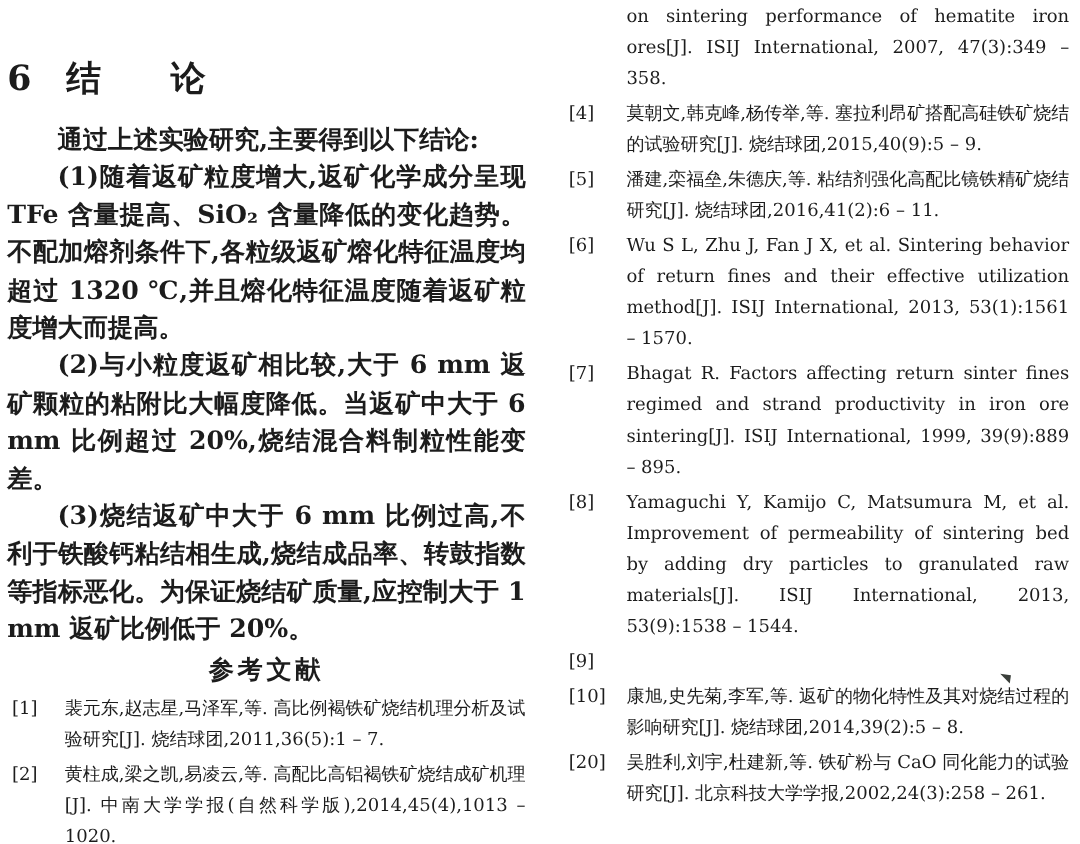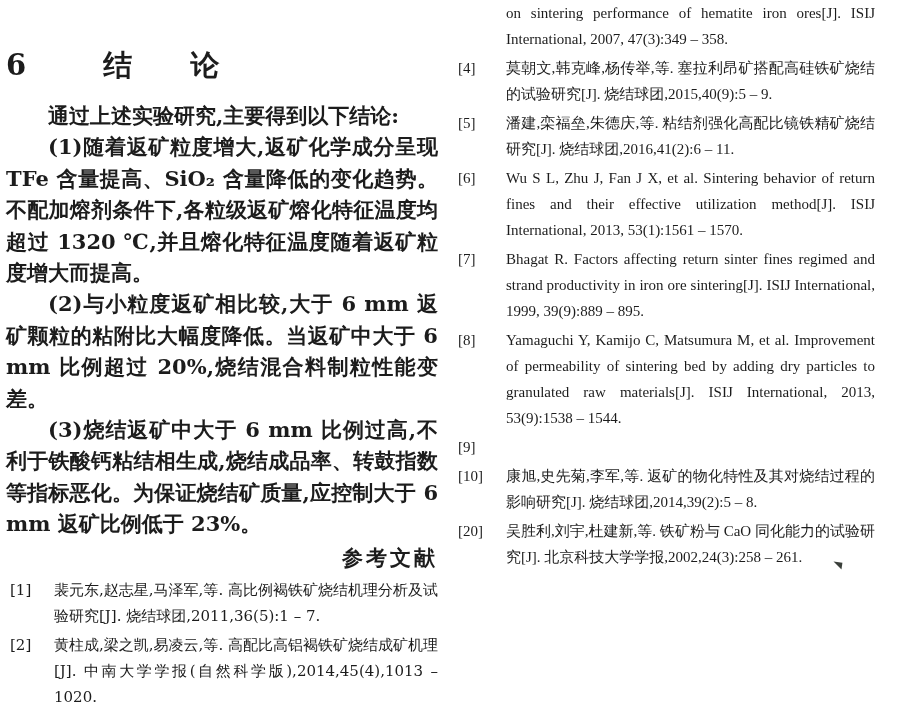--- a/index.html
+++ b/index.html
@@ -16,53 +16,52 @@
   
   .col-left {
     position: absolute; left: 6px; top: 0;
     width: 432px; padding-top: 46px;
   }
   .sec-heading {
     font-size: 29px; line-height: 38px;
     margin: 0 0 16px 0; white-space: nowrap;
   }
   .sec-num { display: inline-block; margin-right: 19px; }
-  .sec-title { display: inline-block; letter-spacing: 24px; margin-left: 48px; }
+  .sec-title { display: inline-block; letter-spacing: 24px; }
 
   .para {
     margin: 0;
     font-size: 21px; line-height: 31.4px;
     text-align: justify; text-justify: inter-character;
     text-indent: 2em;
     font-weight: bold;
   }
 
   .refs-heading {
-    text-align: right; font-weight: bold;
+    text-align: center; font-weight: bold;
     font-family: "DejaVu Sans", "Liberation Sans", sans-serif;
     font-size: 21px; line-height: 32px;
     letter-spacing: 3px;
     margin: 2px 0 3px 0;
   }
 
   
   .refs { font-size: 15px; line-height: 26px; }
   .refs-left { margin-left: 4px; }
   .ref { display: flex; margin-top: 3px; }
   .ref:first-child { margin-top: 0; }
   .ref-label { flex: none; width: 44px; }
   .col-right .ref-label { width: 48px; }
   .ref-text { flex: 1; text-align: justify; text-justify: inter-character; }
   .ref-cont { margin-left: 48px; text-align: justify; text-justify: inter-character; }
 
   
   .col-right {
-    position: absolute; left: 458px; top: 0;
+    position: absolute; left: 474px; top: 0;
     width: 417px;
-    font-family: Liberation Serif, serif;
   }
 
   
   .cursor-artifact {
     position: absolute; left: 833px; top: 562px;
     width: 0; height: 0;
     border-style: solid;
     border-width: 0 9px 7px 0;
     border-color: transparent #3a3f3a transparent transparent;
     transform: rotate(8deg);
@@ -75,21 +74,21 @@
 
   <div class="col-left">
     <h2 class="sec-heading">
       <span class="sec-num">6</span>
       <span class="sec-title">结 论</span>
     </h2>
 
     <p class="para">通过上述实验研究,主要得到以下结论:</p>
     <p class="para">(1)随着返矿粒度增大,返矿化学成分呈现TFe 含量提高、SiO₂ 含量降低的变化趋势。不配加熔剂条件下,各粒级返矿熔化特征温度均超过 1320 ℃,并且熔化特征温度随着返矿粒度增大而提高。</p>
     <p class="para">(2)与小粒度返矿相比较,大于 6 mm 返矿颗粒的粘附比大幅度降低。当返矿中大于 6 mm 比例超过 20%,烧结混合料制粒性能变差。</p>
-    <p class="para">(3)烧结返矿中大于 6 mm 比例过高,不利于铁酸钙粘结相生成,烧结成品率、转鼓指数等指标恶化。为保证烧结矿质量,应控制大于 6 mm 返矿比例低于 23%。</p>
+    <p class="para">(3)烧结返矿中大于 6 mm 比例过高,不利于铁酸钙粘结相生成,烧结成品率、转鼓指数等指标恶化。为保证烧结矿质量,应控制大于 1 mm 返矿比例低于 20%。</p>
 
     <div class="refs-heading">参考文献</div>
 
     <div class="refs refs-left">
       <div class="ref">
         <span class="ref-label">[1]</span>
         <span class="ref-text">裴元东,赵志星,马泽军,等. 高比例褐铁矿烧结机理分析及试验研究[J]. 烧结球团,2011,36(5):1 – 7.</span>
       </div>
       <div class="ref">
         <span class="ref-label">[2]</span>

